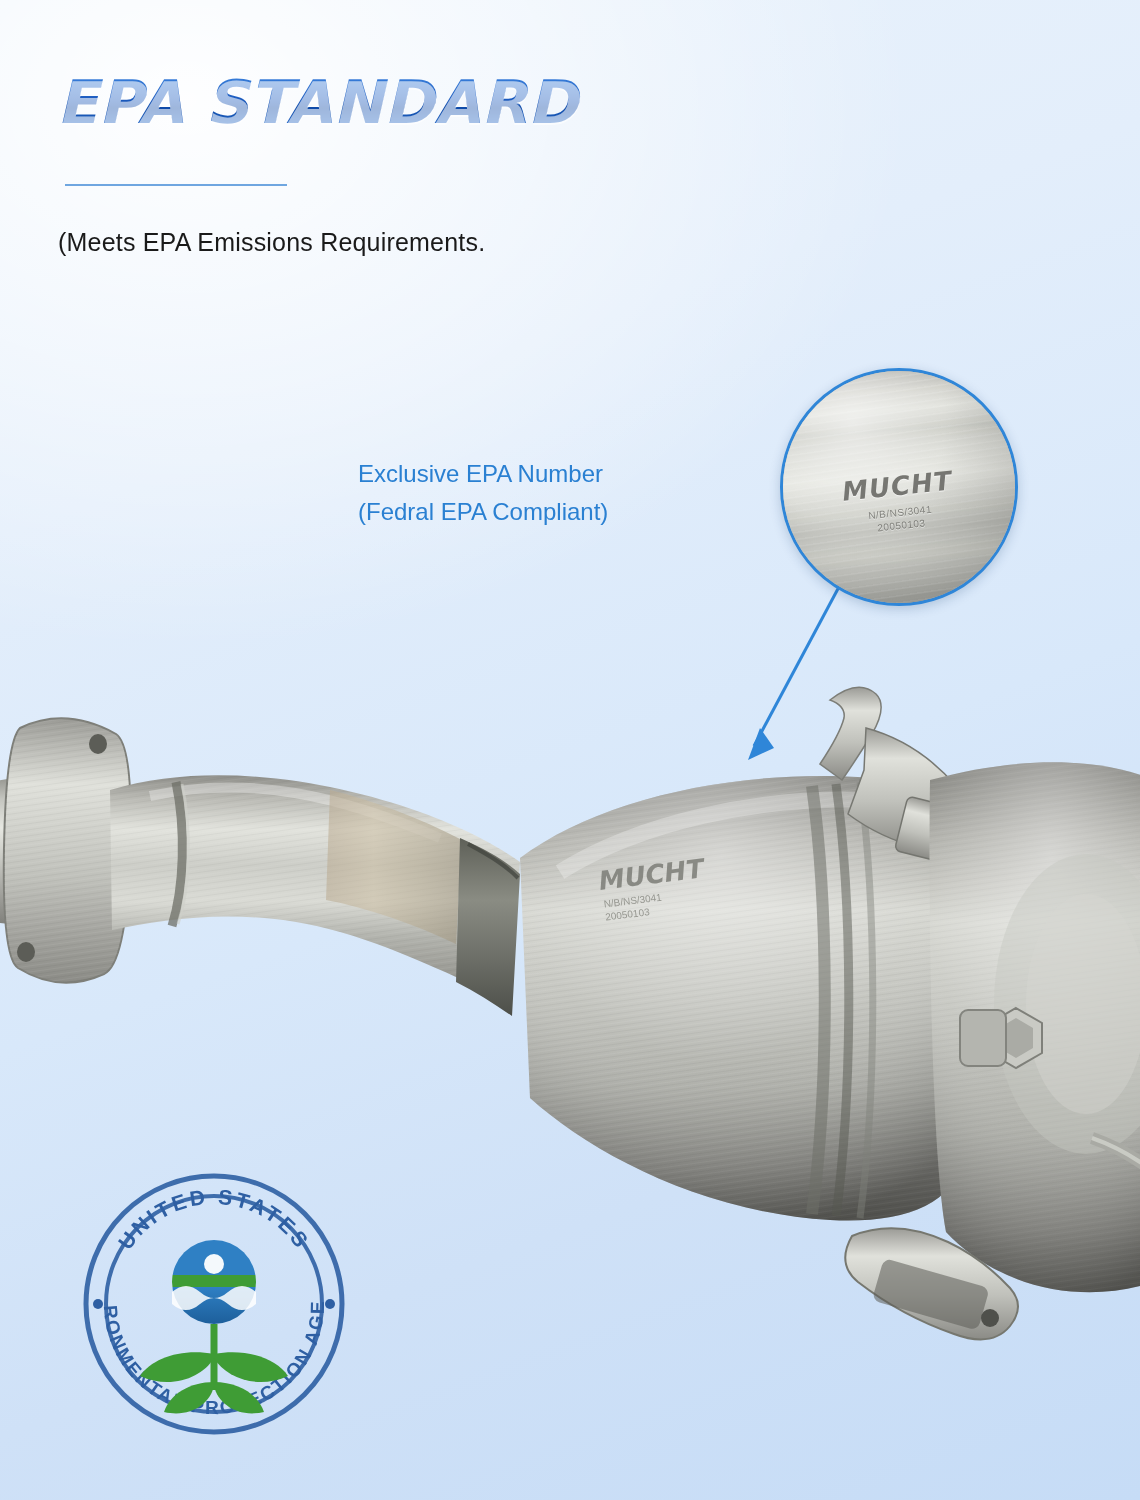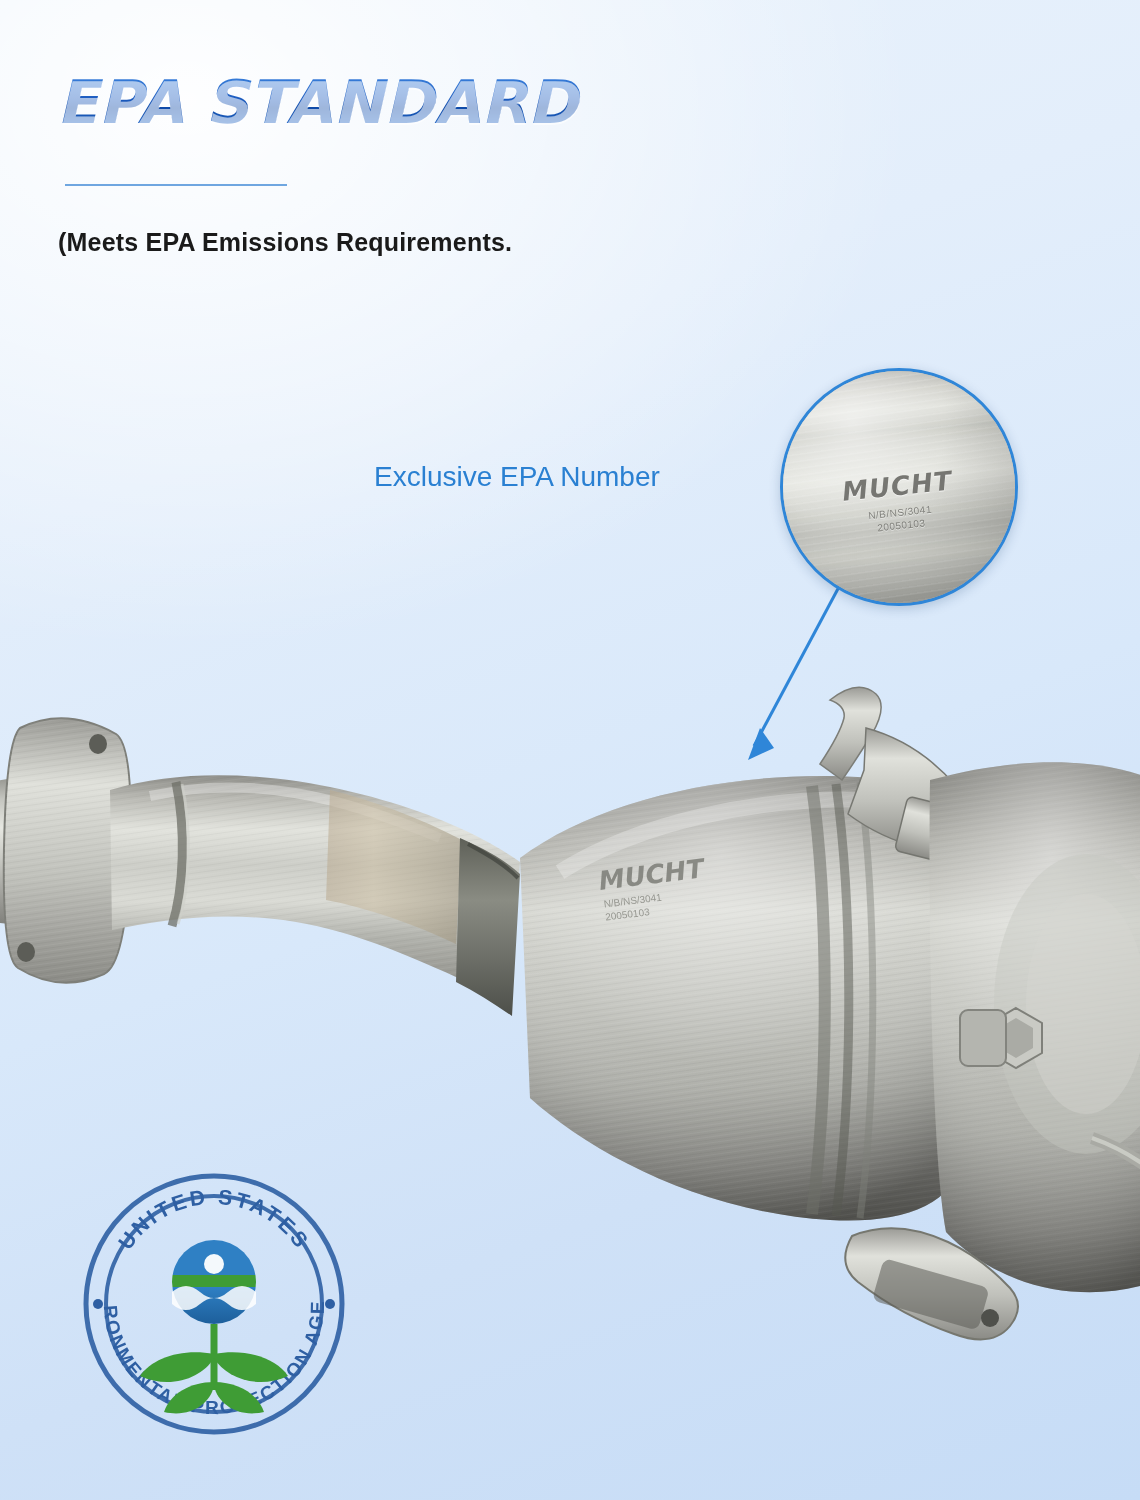--- a/index.html
+++ b/index.html
@@ -63,32 +63,31 @@
   .subtext {
     position: absolute;
     left: 58px;
     top: 224px;
     width: 720px;
     font-size: 25px;
     line-height: 1.45;
     color: #1a1a1a;
     letter-spacing: 0.2px;
   }
-  .subtext div { white-space: nowrap; font-weight: bold; }
+  .subtext div { white-space: nowrap; }
 
   
   .callout-label {
     position: absolute;
     left: 358px;
     top: 455px;
     width: 380px;
-    font-size: 28px;
+    font-size: 24px;
     line-height: 1.6;
     color: #2a80d2;
-    margin-left: 16px;
   }
   .callout-label div { white-space: nowrap; }
 
   
   .magnifier {
     position: absolute;
     left: 780px;
     top: 368px;
     width: 232px;
     height: 232px;
@@ -191,20 +190,21 @@
     <div class="headline">EPA STANDARD</div>
     <div class="headline-rule"></div>
   </div>
 
   <div class="subtext">
     <div>(Meets EPA Emissions Requirements.</div>
   </div>
 
   <div class="callout-label">
     <div>Exclusive EPA Number</div>
+    <div>(Fedral EPA Compliant)</div>
   </div>
 
   <svg class="leader" viewBox="0 0 140 250" width="140" height="250">
     <path d="M118 10 L24 186" stroke="#2f86d8" stroke-width="3" fill="none"></path>
     <path d="M30 168 L18 200 L44 188 Z" fill="#2f86d8"></path>
   </svg>
 
   <div class="magnifier">
     <div class="metal"></div>
     <div class="streaks"></div>

